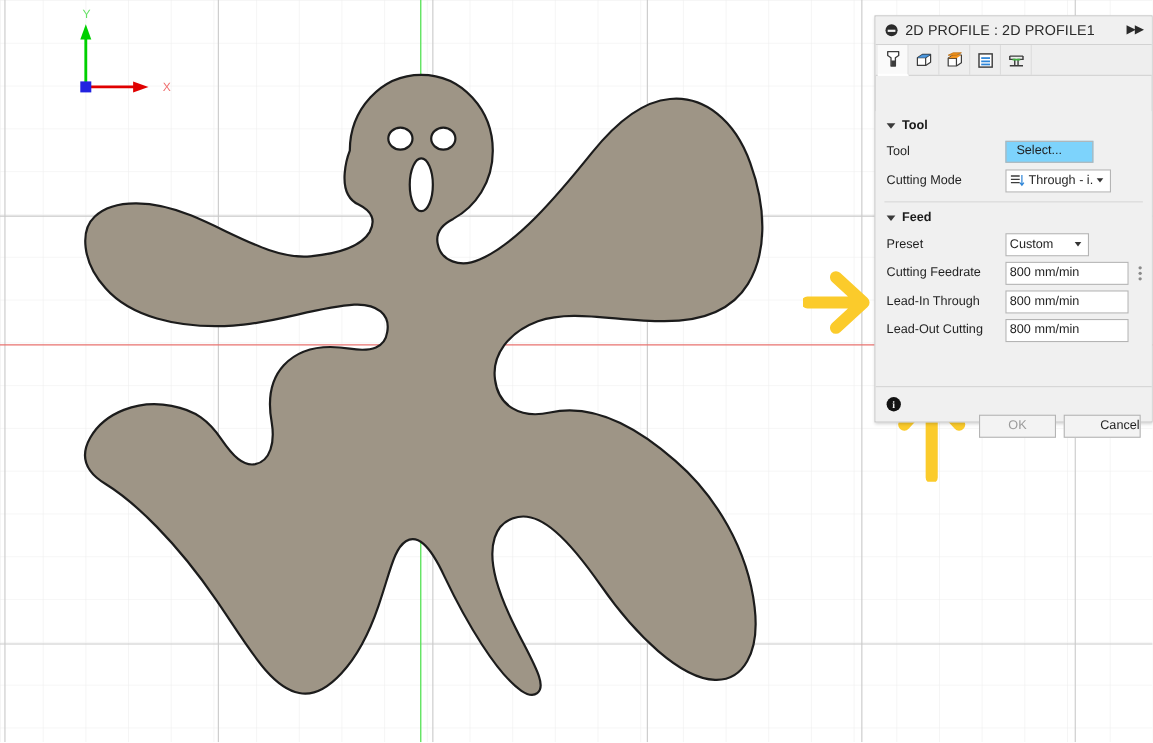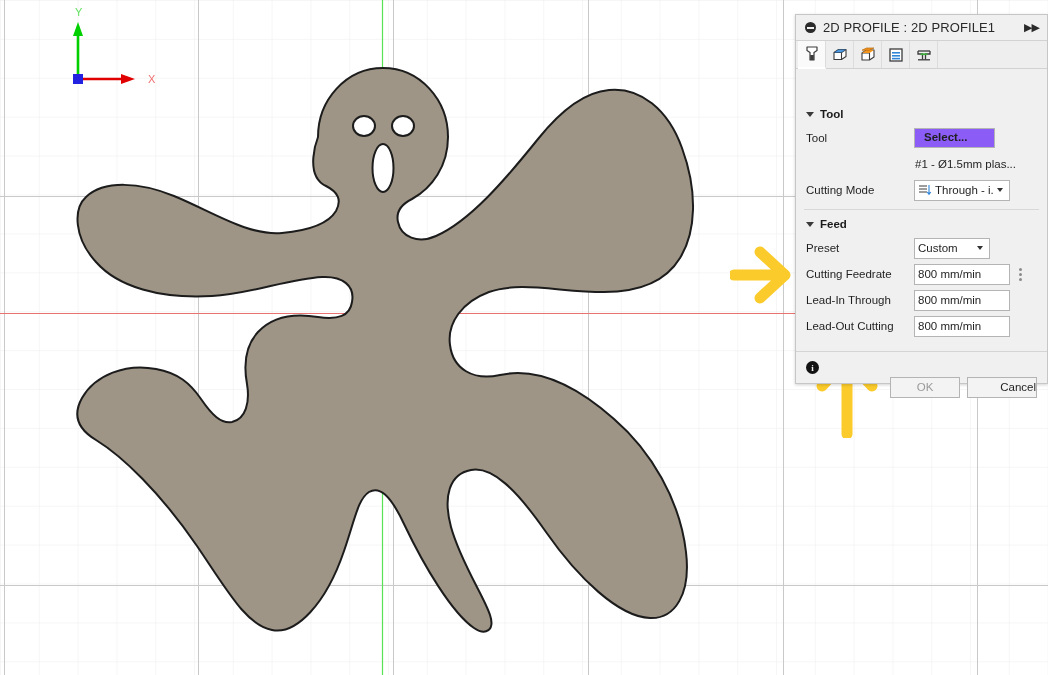--- a/index.html
+++ b/index.html
@@ -146,29 +146,28 @@
   .row .lbl {
     width: 108px;
     flex: 0 0 108px;
     font-size: 11.5px;
     color: #1f1f1f;
     white-space: nowrap;
   }
   .ctrl { flex: 1 1 auto; display: flex; align-items: center; }
 
   .btn-select {
-    background: #8b5cf6;
+    background: #7dd3fc;
     border: 1px solid #b4b4b4;
     font-family: "Liberation Sans", sans-serif;
     font-size: 11.5px;
     color: #1f1f1f;
     padding: 2px 27px 3px 9px;
     cursor: pointer;
     line-height: 1.2;
-    font-weight: bold;
   }
   .toolname {
     font-size: 11.5px;
     color: #1f1f1f;
     padding-left: 1px;
     white-space: nowrap;
   }
 
   .combo {
     position: relative;
@@ -196,21 +195,21 @@
     border-top: 4.5px solid #333;
     margin: 0 4px 0 3px;
     flex: 0 0 auto;
   }
   .combo.wide { width: 96px; }
 
   .txtinput {
     background: #ffffff;
     border: 1px solid #b4b4b4;
     height: 21px;
-    width: 96px;
+    width: 112px;
     box-sizing: border-box;
     font-family: "Liberation Sans", sans-serif;
     font-size: 11.5px;
     color: #1f1f1f;
     padding: 0 3px;
     line-height: 19px;
     outline: none;
   }
   .kebab {
     display: flex;
@@ -446,26 +445,20 @@
         <span>Tool</span>
       </div>
 
       <div class="row">
         <div class="lbl">Tool</div>
         <div class="ctrl">
           <div class="btn-select">Select...</div>
         </div>
       </div>
 
-      <div class="row">
-        <div class="lbl"></div>
-        <div class="ctrl">
-          <div class="toolname">#1 - Ø1.5mm plas...</div>
-        </div>
-      </div>
 
       <div class="row">
         <div class="lbl">Cutting Mode</div>
         <div class="ctrl">
           <div class="combo wide">
             <svg width="14" height="14" viewBox="0 0 14 14" style="flex:0 0 auto;margin-right:3px;">
               <path d="M1 3 h8 M1 6 h8 M1 9 h8" stroke="#3c3c3c" stroke-width="1.2" fill="none"></path>
               <path d="M11 2 v9 M9.2 9 L11 11.4 L12.8 9" stroke="#2f86d8" stroke-width="1.1" fill="none"></path>
             </svg>
             <span class="ctext">Through - i...</span>

